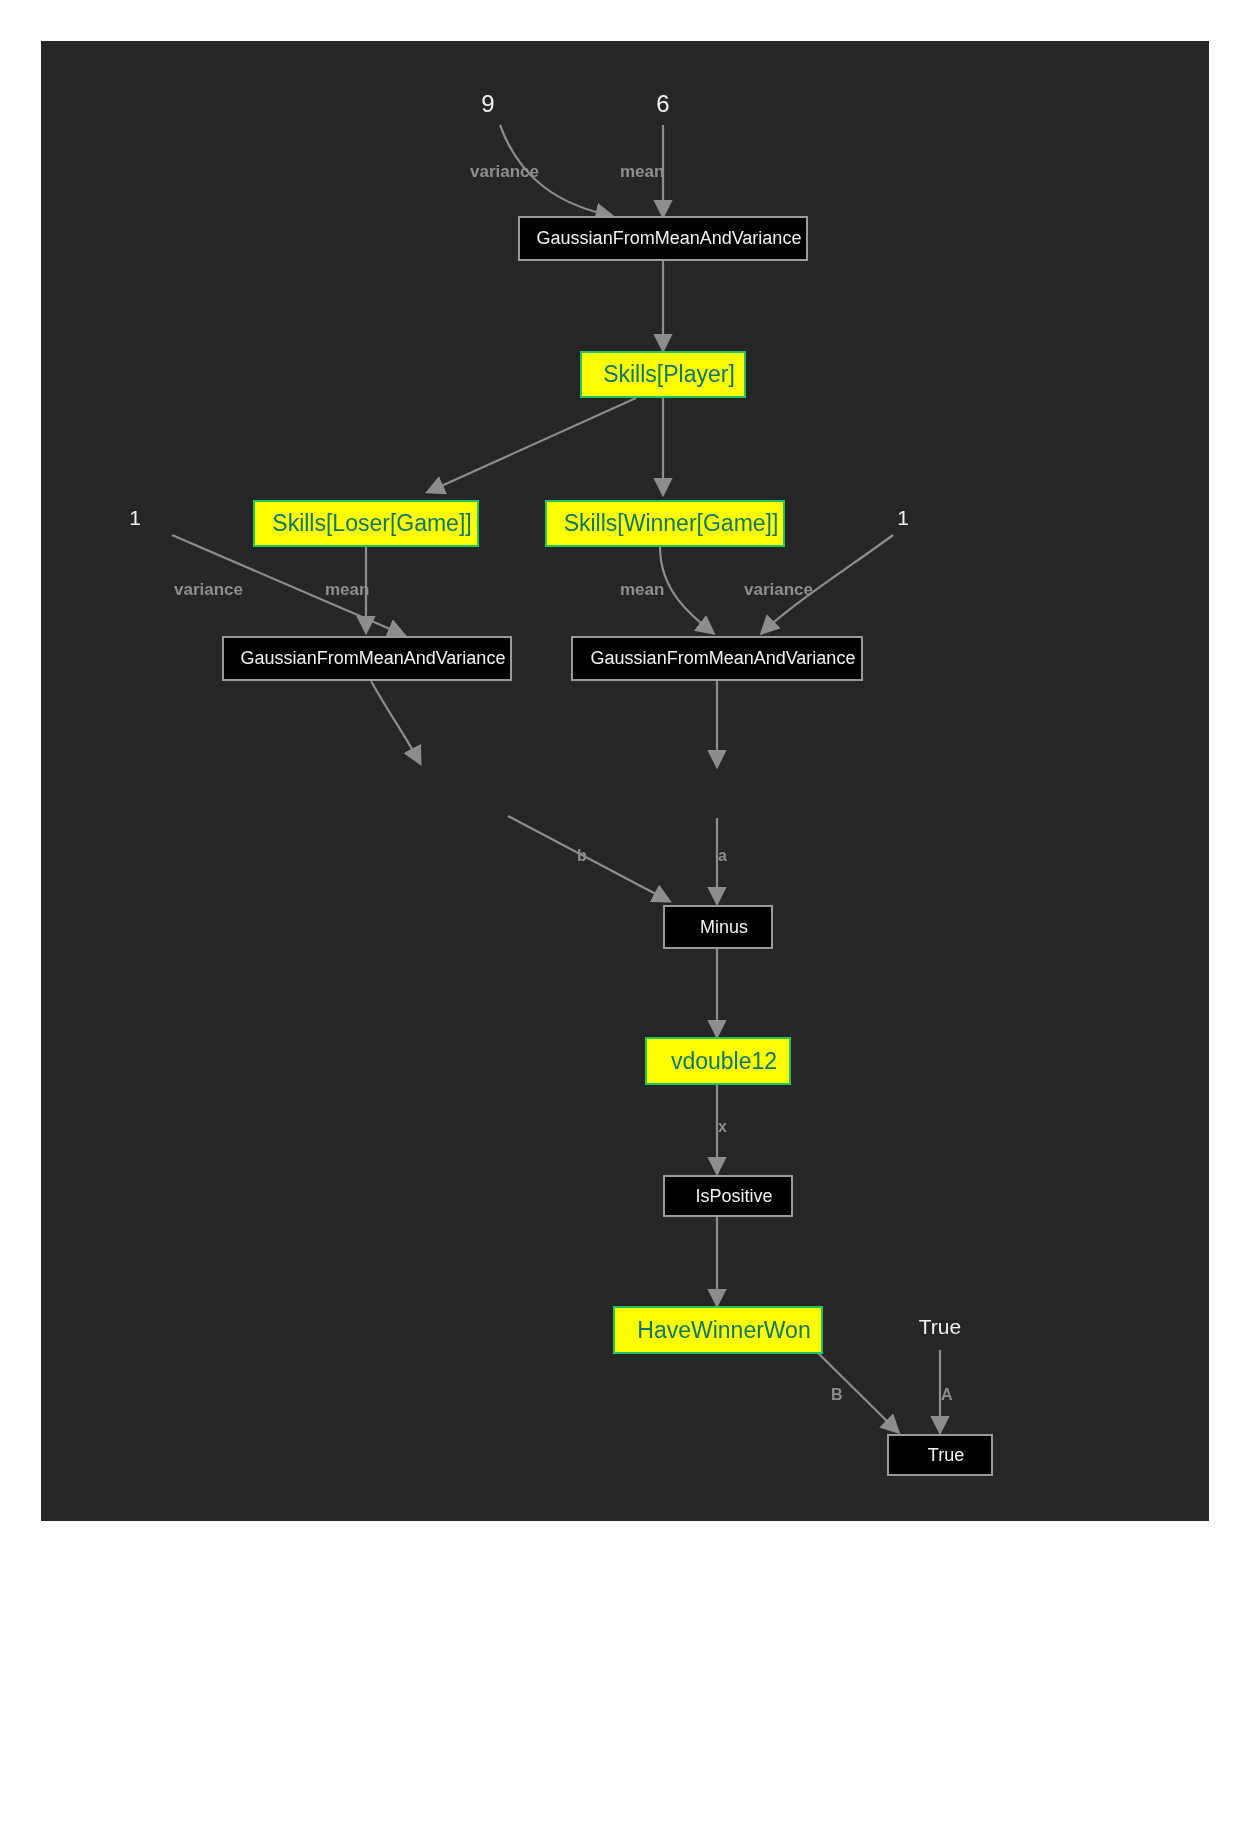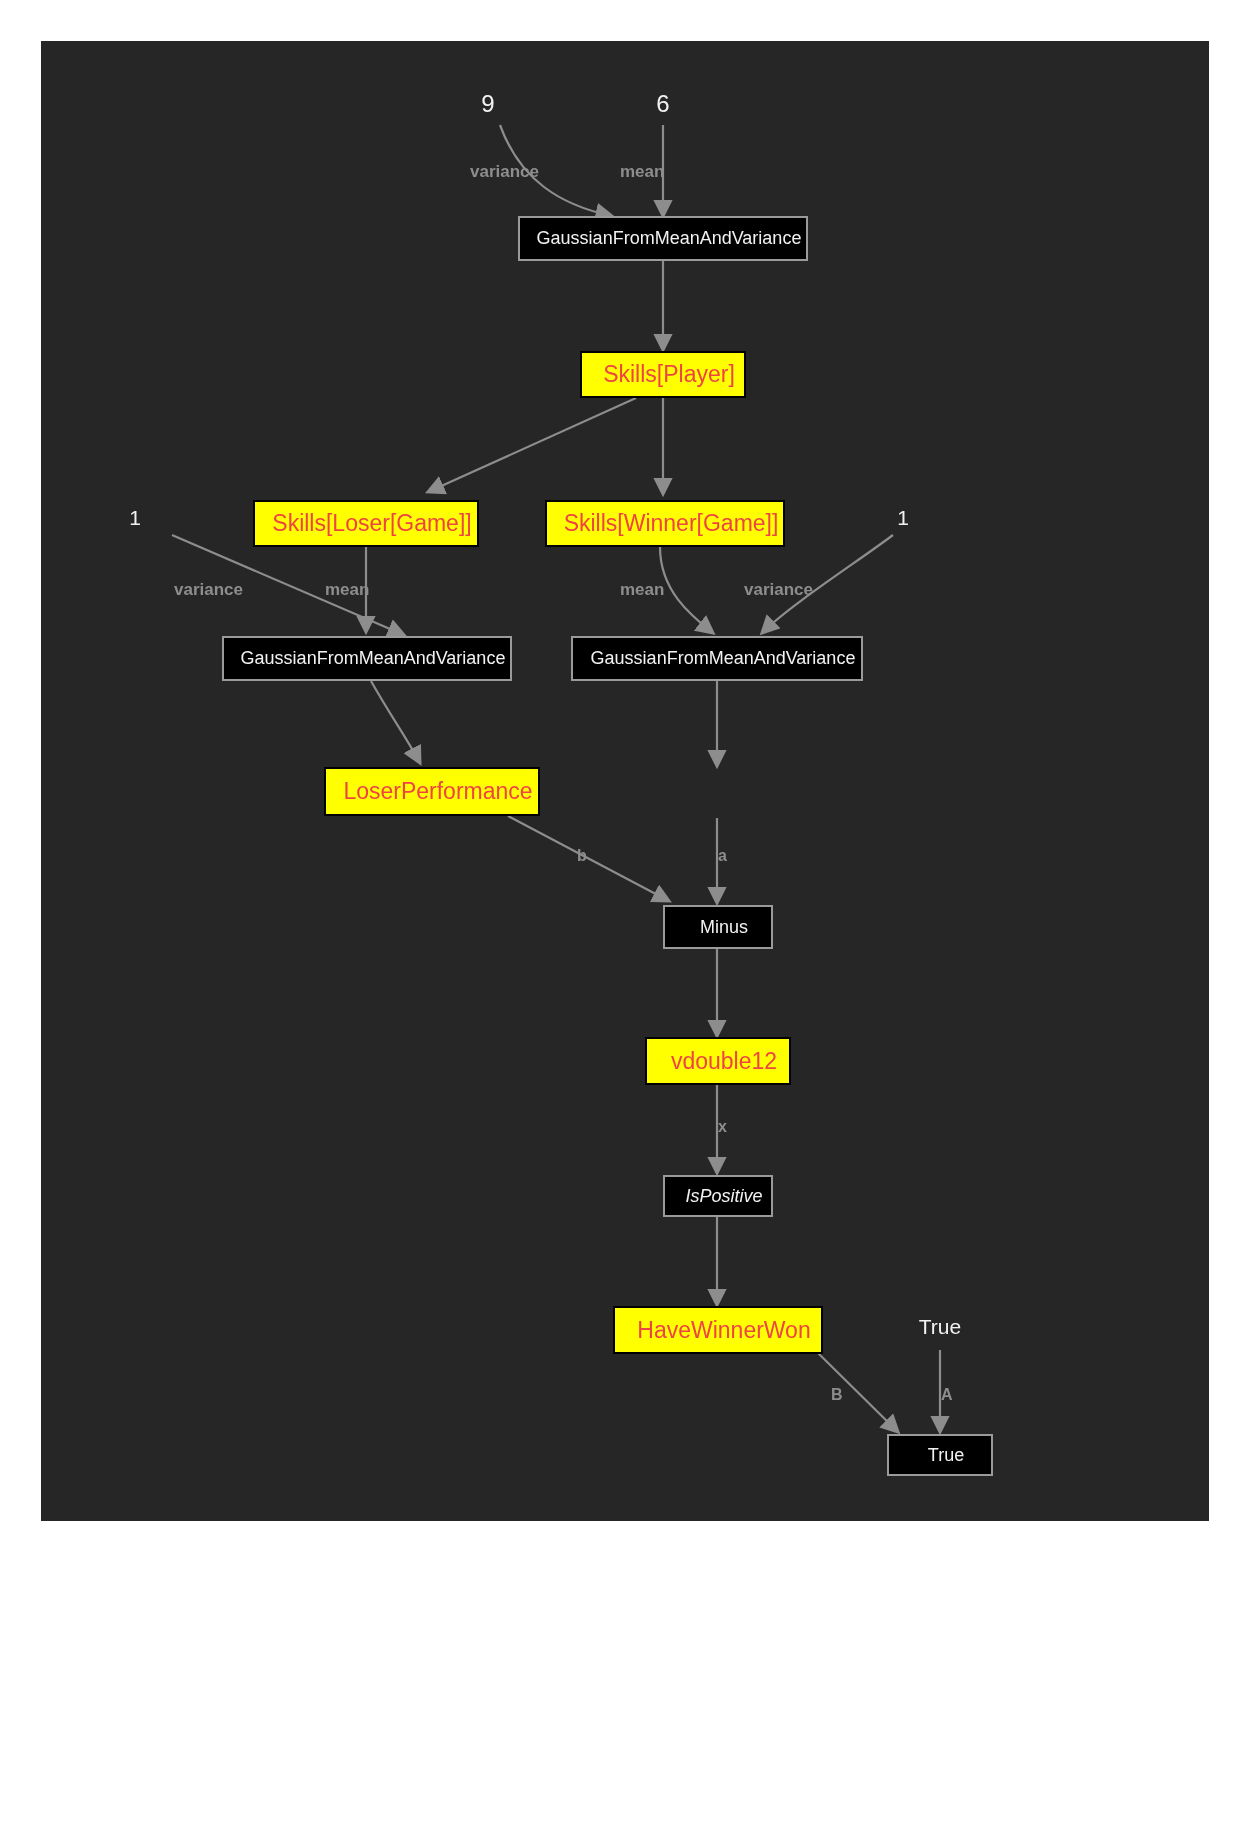--- a/index.html
+++ b/index.html
@@ -36,22 +36,22 @@
     box-sizing: border-box;
     display: flex;
     align-items: center;
     justify-content: center;
     white-space: nowrap;
     text-align: center;
     padding-left: 12px;
   }
   .node-var {
     background: #ffff00;
-    border: 2px solid #000000;
-    color: #ef4444;
+    border: 2px solid #22c55e;
+    color: #0f766e;
   }
   .node-factor {
     background: #000000;
     border: 2px solid #9a9a9a;
     color: #f2f2f2;
   }
   .const-label {
     position: absolute;
     color: #f2f2f2;
     white-space: nowrap;
@@ -139,25 +139,24 @@
   <div class="node node-var" style="left: 580px; top: 351px; width: 166px; height: 47px; font-size: 23px;">Skills[Player]</div>
 
   <div class="node node-var" style="left: 253px; top: 500px; width: 226px; height: 47px; font-size: 23px;">Skills[Loser[Game]]</div>
 
   <div class="node node-var" style="left: 545px; top: 500px; width: 240px; height: 47px; font-size: 23px;">Skills[Winner[Game]]</div>
 
   <div class="node node-factor" style="left: 222px; top: 636px; width: 290px; height: 45px; font-size: 18px;">GaussianFromMeanAndVariance</div>
 
   <div class="node node-factor" style="left: 571px; top: 636px; width: 292px; height: 45px; font-size: 18px;">GaussianFromMeanAndVariance</div>
 
-  <div class="node node-var" style="left: 324px; top: 767px; width: 216px; height: 49px; font-size: 23px;">LoserPerformance</div>
 
 
   <div class="node node-factor" style="left: 663px; top: 905px; width: 110px; height: 44px; font-size: 18px;">Minus</div>
 
   <div class="node node-var" style="left: 645px; top: 1037px; width: 146px; height: 48px; font-size: 23px;">vdouble12</div>
 
-  <div class="node node-factor" style="left: 663px; top: 1175px; width: 110px; height: 42px; font-size: 18px; font-style: italic;">IsPositive</div>
+  <div class="node node-factor" style="left: 663px; top: 1175px; width: 130px; height: 42px; font-size: 18px;">IsPositive</div>
 
   <div class="node node-var" style="left: 613px; top: 1306px; width: 210px; height: 48px; font-size: 23px;">HaveWinnerWon</div>
 
   <div class="node node-factor" style="left: 887px; top: 1434px; width: 106px; height: 42px; font-size: 18px;">True</div>
 </div>
 
 </body></html>

